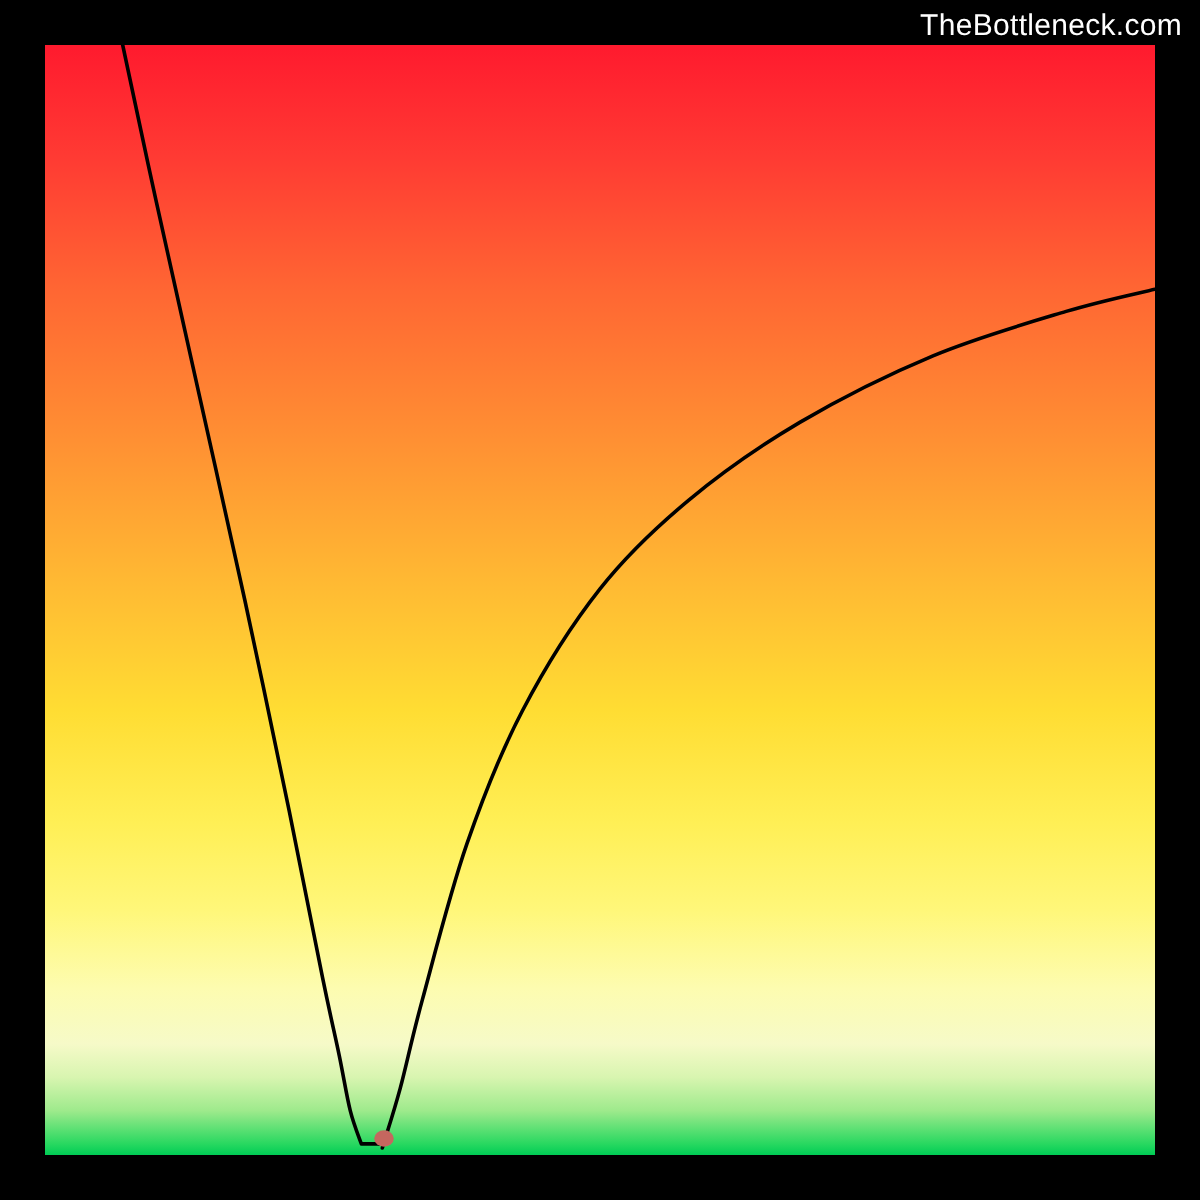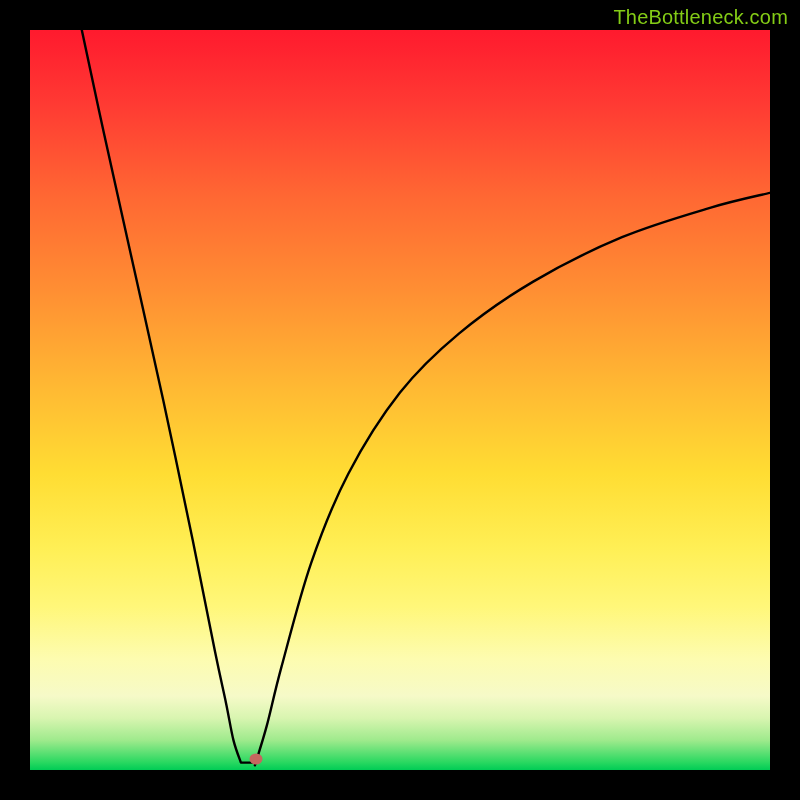--- a/index.html
+++ b/index.html
@@ -40,21 +40,21 @@
       #d8f5b0 93%,
       #9eea8c 96%,
       #28d860 99%,
       #00cc55 100%
     );
   }
   .watermark {
     position: absolute;
     top: 6px;
     right: 12px;
-    color: #84cc16;
+    color: #ffffff;
     font-size: 20px;
     letter-spacing: 0.2px;
     user-select: none;
   }
   svg.curve {
     position: absolute;
     left: 0;
     top: 0;
     width: 740px;
     height: 740px;

